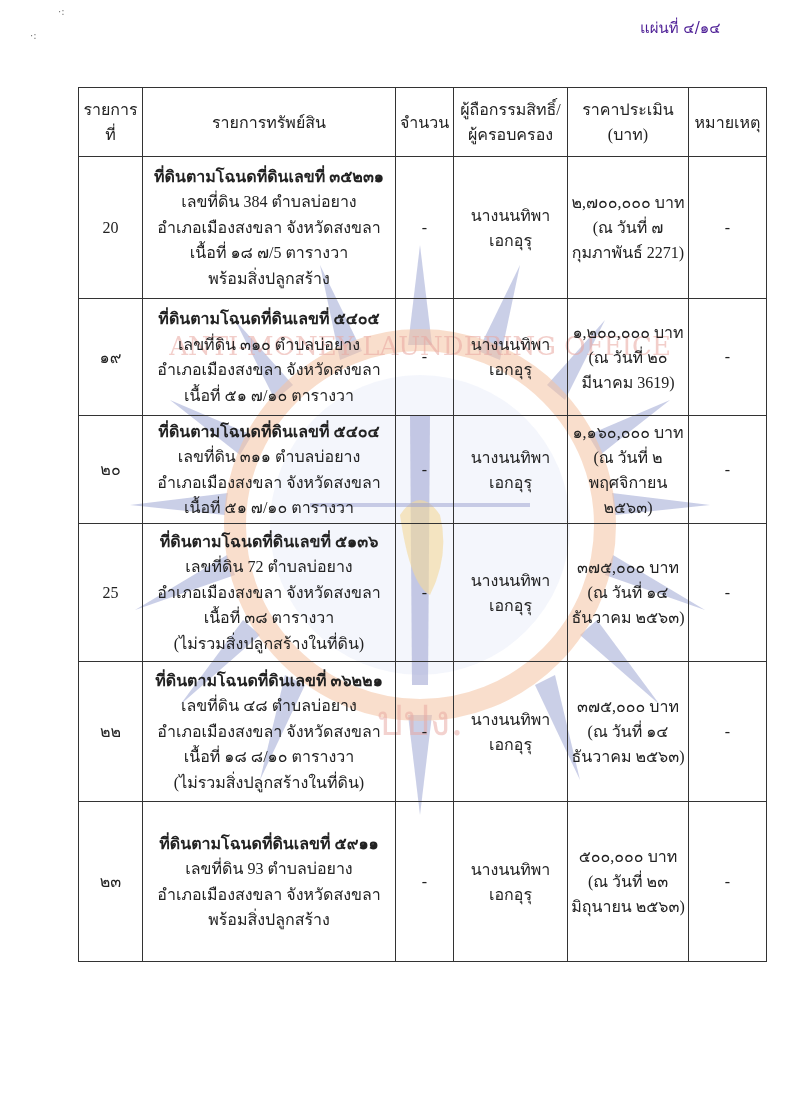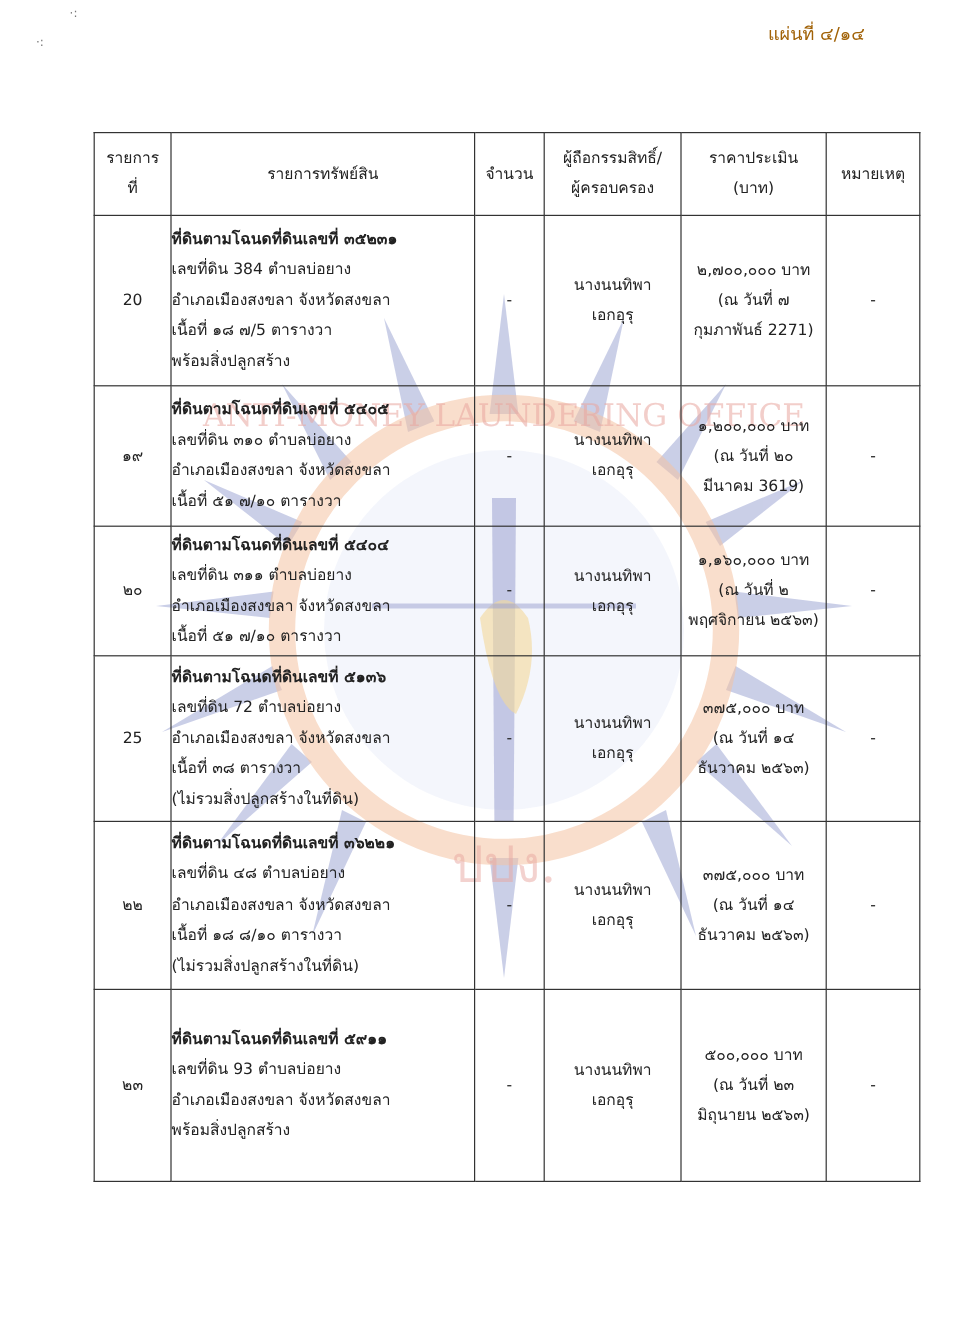--- a/index.html
+++ b/index.html
@@ -5,29 +5,30 @@
   html, body { margin:0; padding:0; }
   body {
     width:800px; height:1119px; background:#ffffff; position:relative; overflow:hidden;
     font-family: "DejaVu Sans", sans-serif; color:#222;
   }
   .watermark {
     position:absolute; left:110px; top:215px; width:620px; height:620px; pointer-events:none;
   }
   .speck { position:absolute; font-size:10px; color:#777; }
   .sheet-no {
-    position:absolute; left:640px; top:16px; font-size:15px; color:#a16207;
+    position:absolute; left:640px; top:16px; font-size:15px; color:#4c1d95;
   }
   table.assets {
-    position:absolute; left:78px; top:110px; width:688px;
-    border-collapse:collapse; table-layout:fixed; font-size:13px;
+    position:absolute; left:78px; top:87px; width:688px;
+    border-collapse:collapse; table-layout:fixed; font-size:16px;
     background:transparent;
+    font-family:Liberation Serif, serif;
   }
   table.assets th, table.assets td {
-    border:1.3px solid #333; vertical-align:middle; padding:0;
+    border:1.3px solid #333; vertical-align:middle; padding:0;text-align:center;
   }
   table.assets th {
     font-weight:normal; text-align:center; line-height:25px; height:68px;
   }
   td.c { text-align:center; }
   td.desc { vertical-align:top; padding:6px 0 6px 7px; line-height:25.5px; }
   td.no { vertical-align:top; padding-top:6px; text-align:center; line-height:25px; }
   .desc div:first-child { font-weight:bold; }
   .owner div, .price div { line-height:25px; }
 </style>

